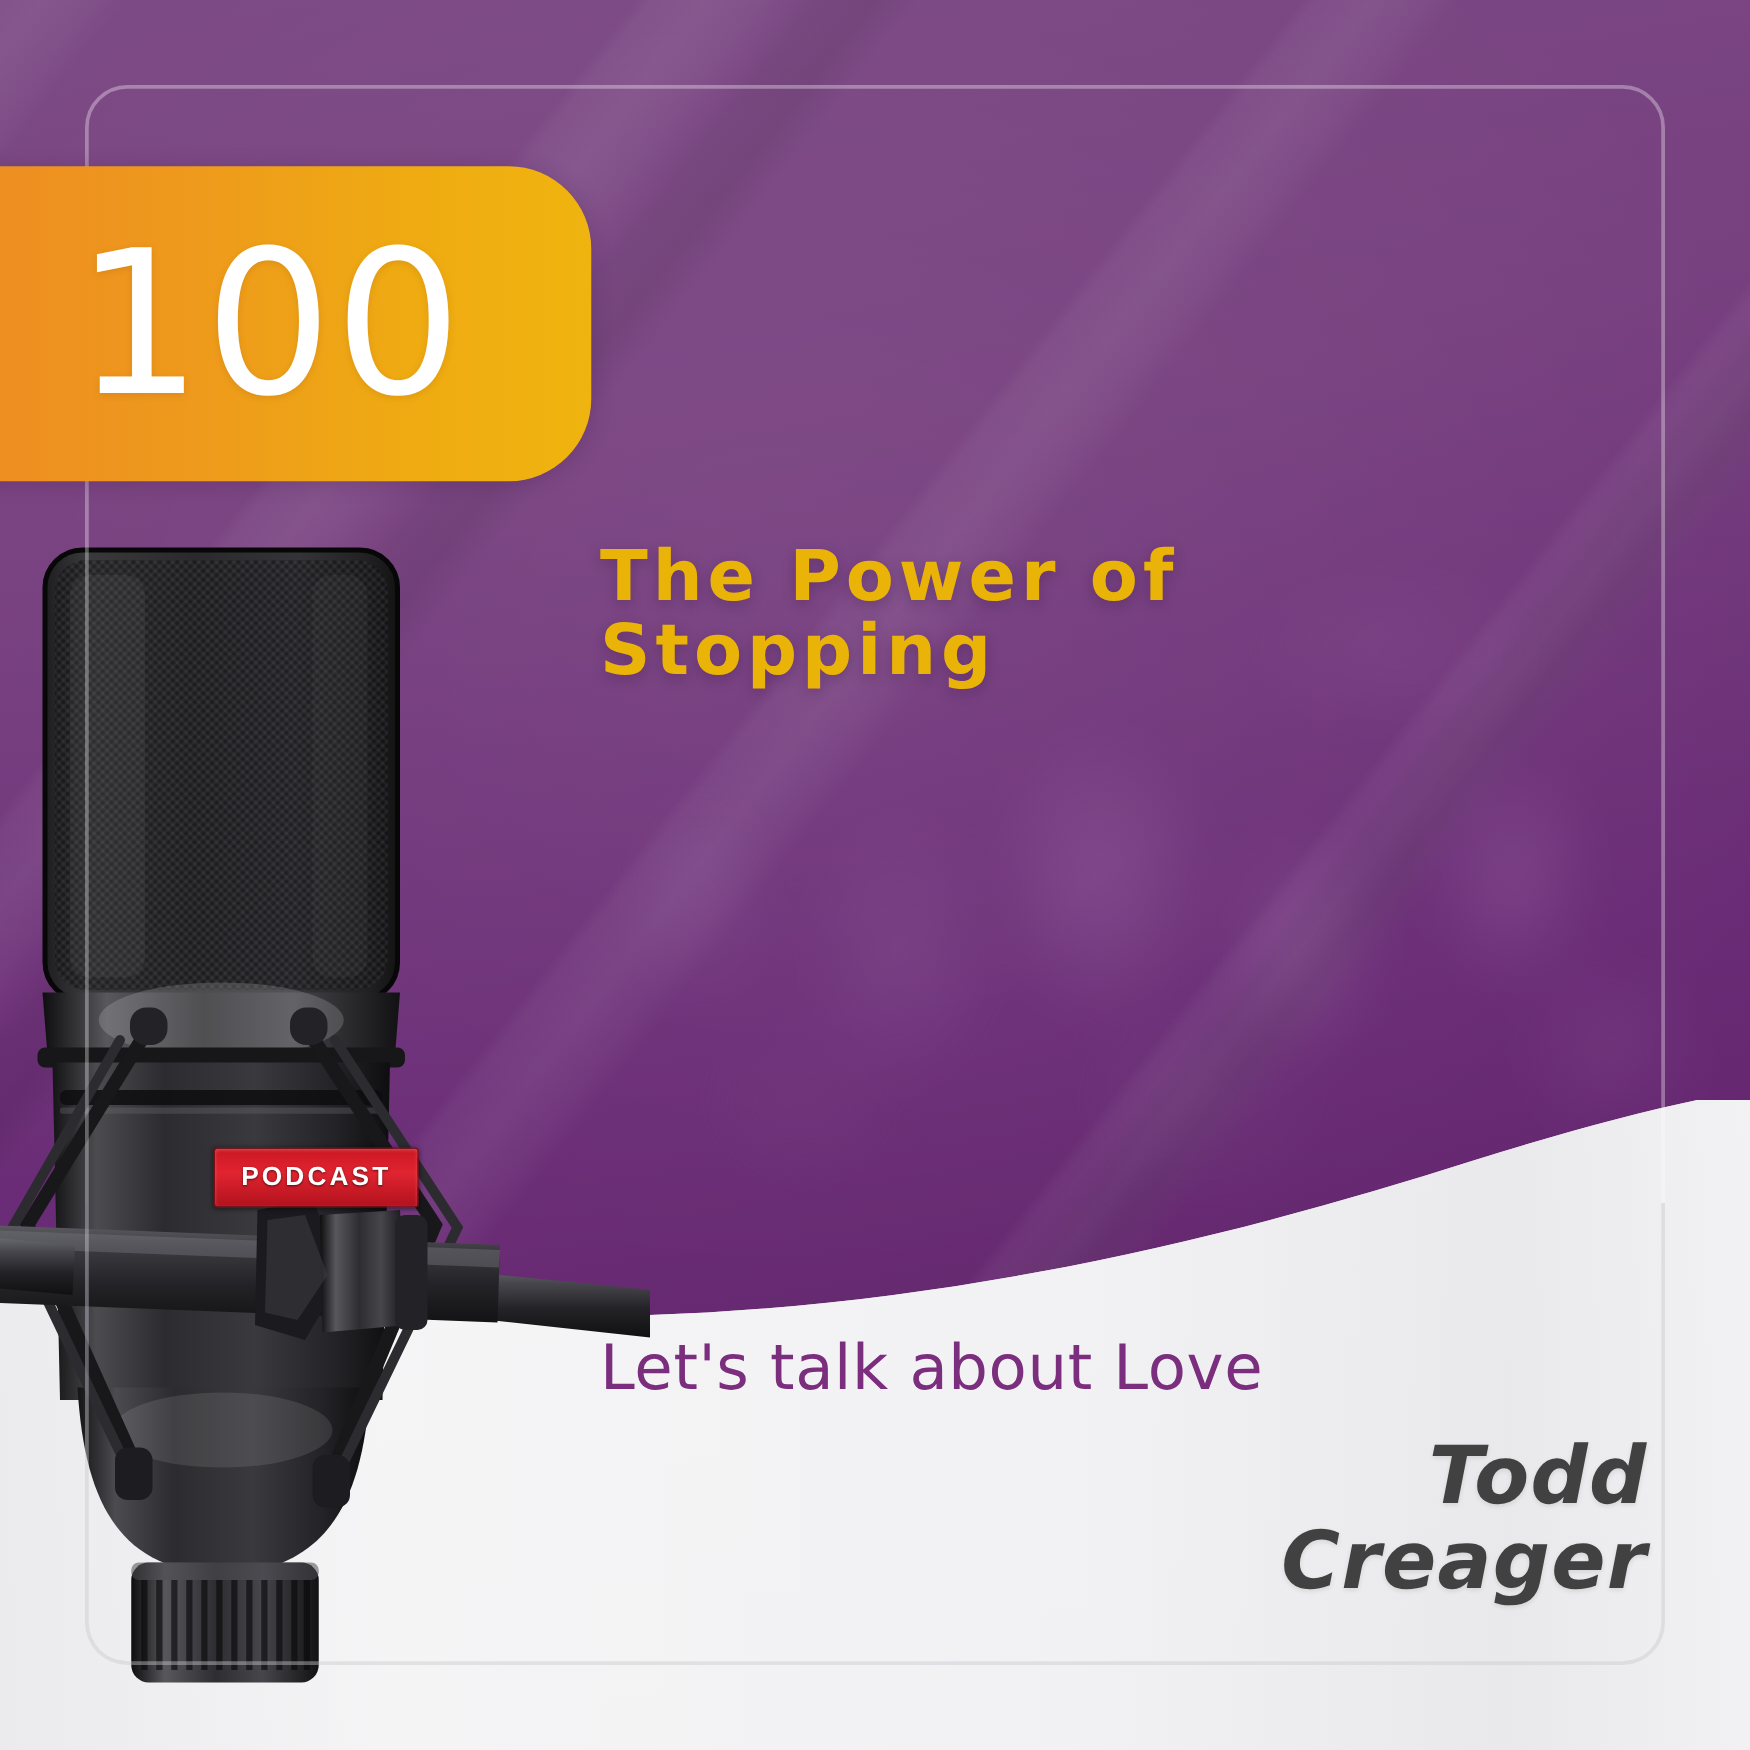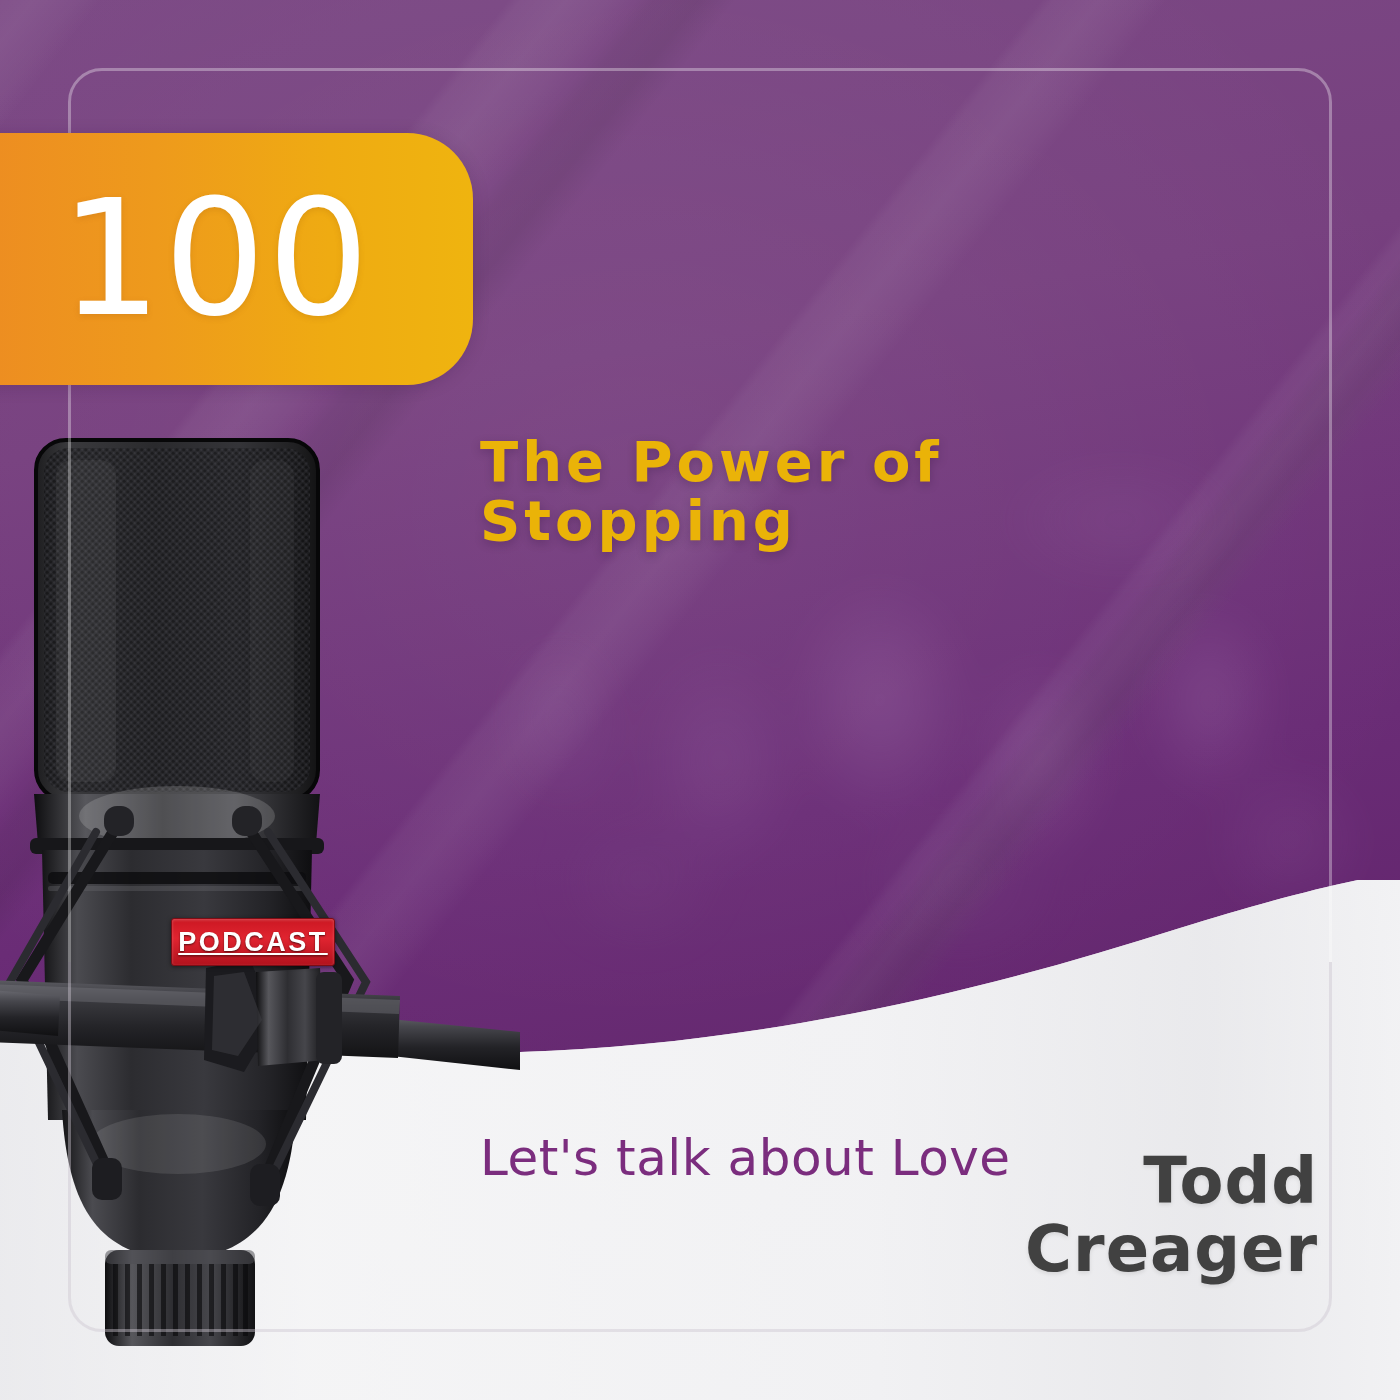--- a/index.html
+++ b/index.html
@@ -102,55 +102,55 @@
     position:absolute; left:480px; top:432px; width:700px;
     color:#eab308;
     font-size:56px; font-weight:bold; line-height:1.06;
     letter-spacing:4px;
     font-family:"DejaVu Sans", sans-serif;
     text-shadow:0 3px 10px rgba(40,10,50,.25);
   }
 
   
   .subtitle {
-    position:absolute; left:480px; top:1128px; width:600px;
+    position:absolute; left:480px; top:1064px; width:600px;
     color:#7B2D7E;
     font-size:50px; font-weight:400; line-height:1.22;
     letter-spacing:.5px;
     font-family:"DejaVu Sans", sans-serif;
   }
 
   
   .author {
     position:absolute; right:82px; top:1148px; width:460px;
     text-align:right; color:#414141;
     font-size:64px; font-weight:bold; line-height:1.06;
     letter-spacing:1px;
     font-family:"DejaVu Sans", sans-serif;
     text-shadow:0 2px 4px rgba(0,0,0,.10);
+    font-style:italic;
   }
 
   
   .mic { position:absolute; left:0; top:420px; width:520px; height:960px; }
   .mic svg { display:block; }
 
   .podcast-label {
     position:absolute; left:171px; top:918px;
     width:164px; height:48px;
     background:linear-gradient(180deg,#CB1722 0%, #E02430 42%, #B2121D 100%);
     border:1px solid #7E0C14; border-radius:3px;
     display:flex; align-items:center; justify-content:center;
     box-shadow:inset 0 1px 3px rgba(255,255,255,.25), 0 1px 4px rgba(0,0,0,.5);
   }
   .podcast-label span {
-    color:#fff; font-size:27px; font-weight:bold;
+    color:#fff; font-size:21px; font-weight:bold;
     letter-spacing:2.5px;
     font-family:"Liberation Sans", sans-serif;
     text-shadow:0 1px 2px rgba(0,0,0,.6);
-    text-decoration:underline;
   }
 </style>
 </head>
 <body>
 
 <div id="cover">
 
   <div class="bg-base"></div>
   <div class="bg-crowd"></div>
   <div class="bg-streaks"></div>

